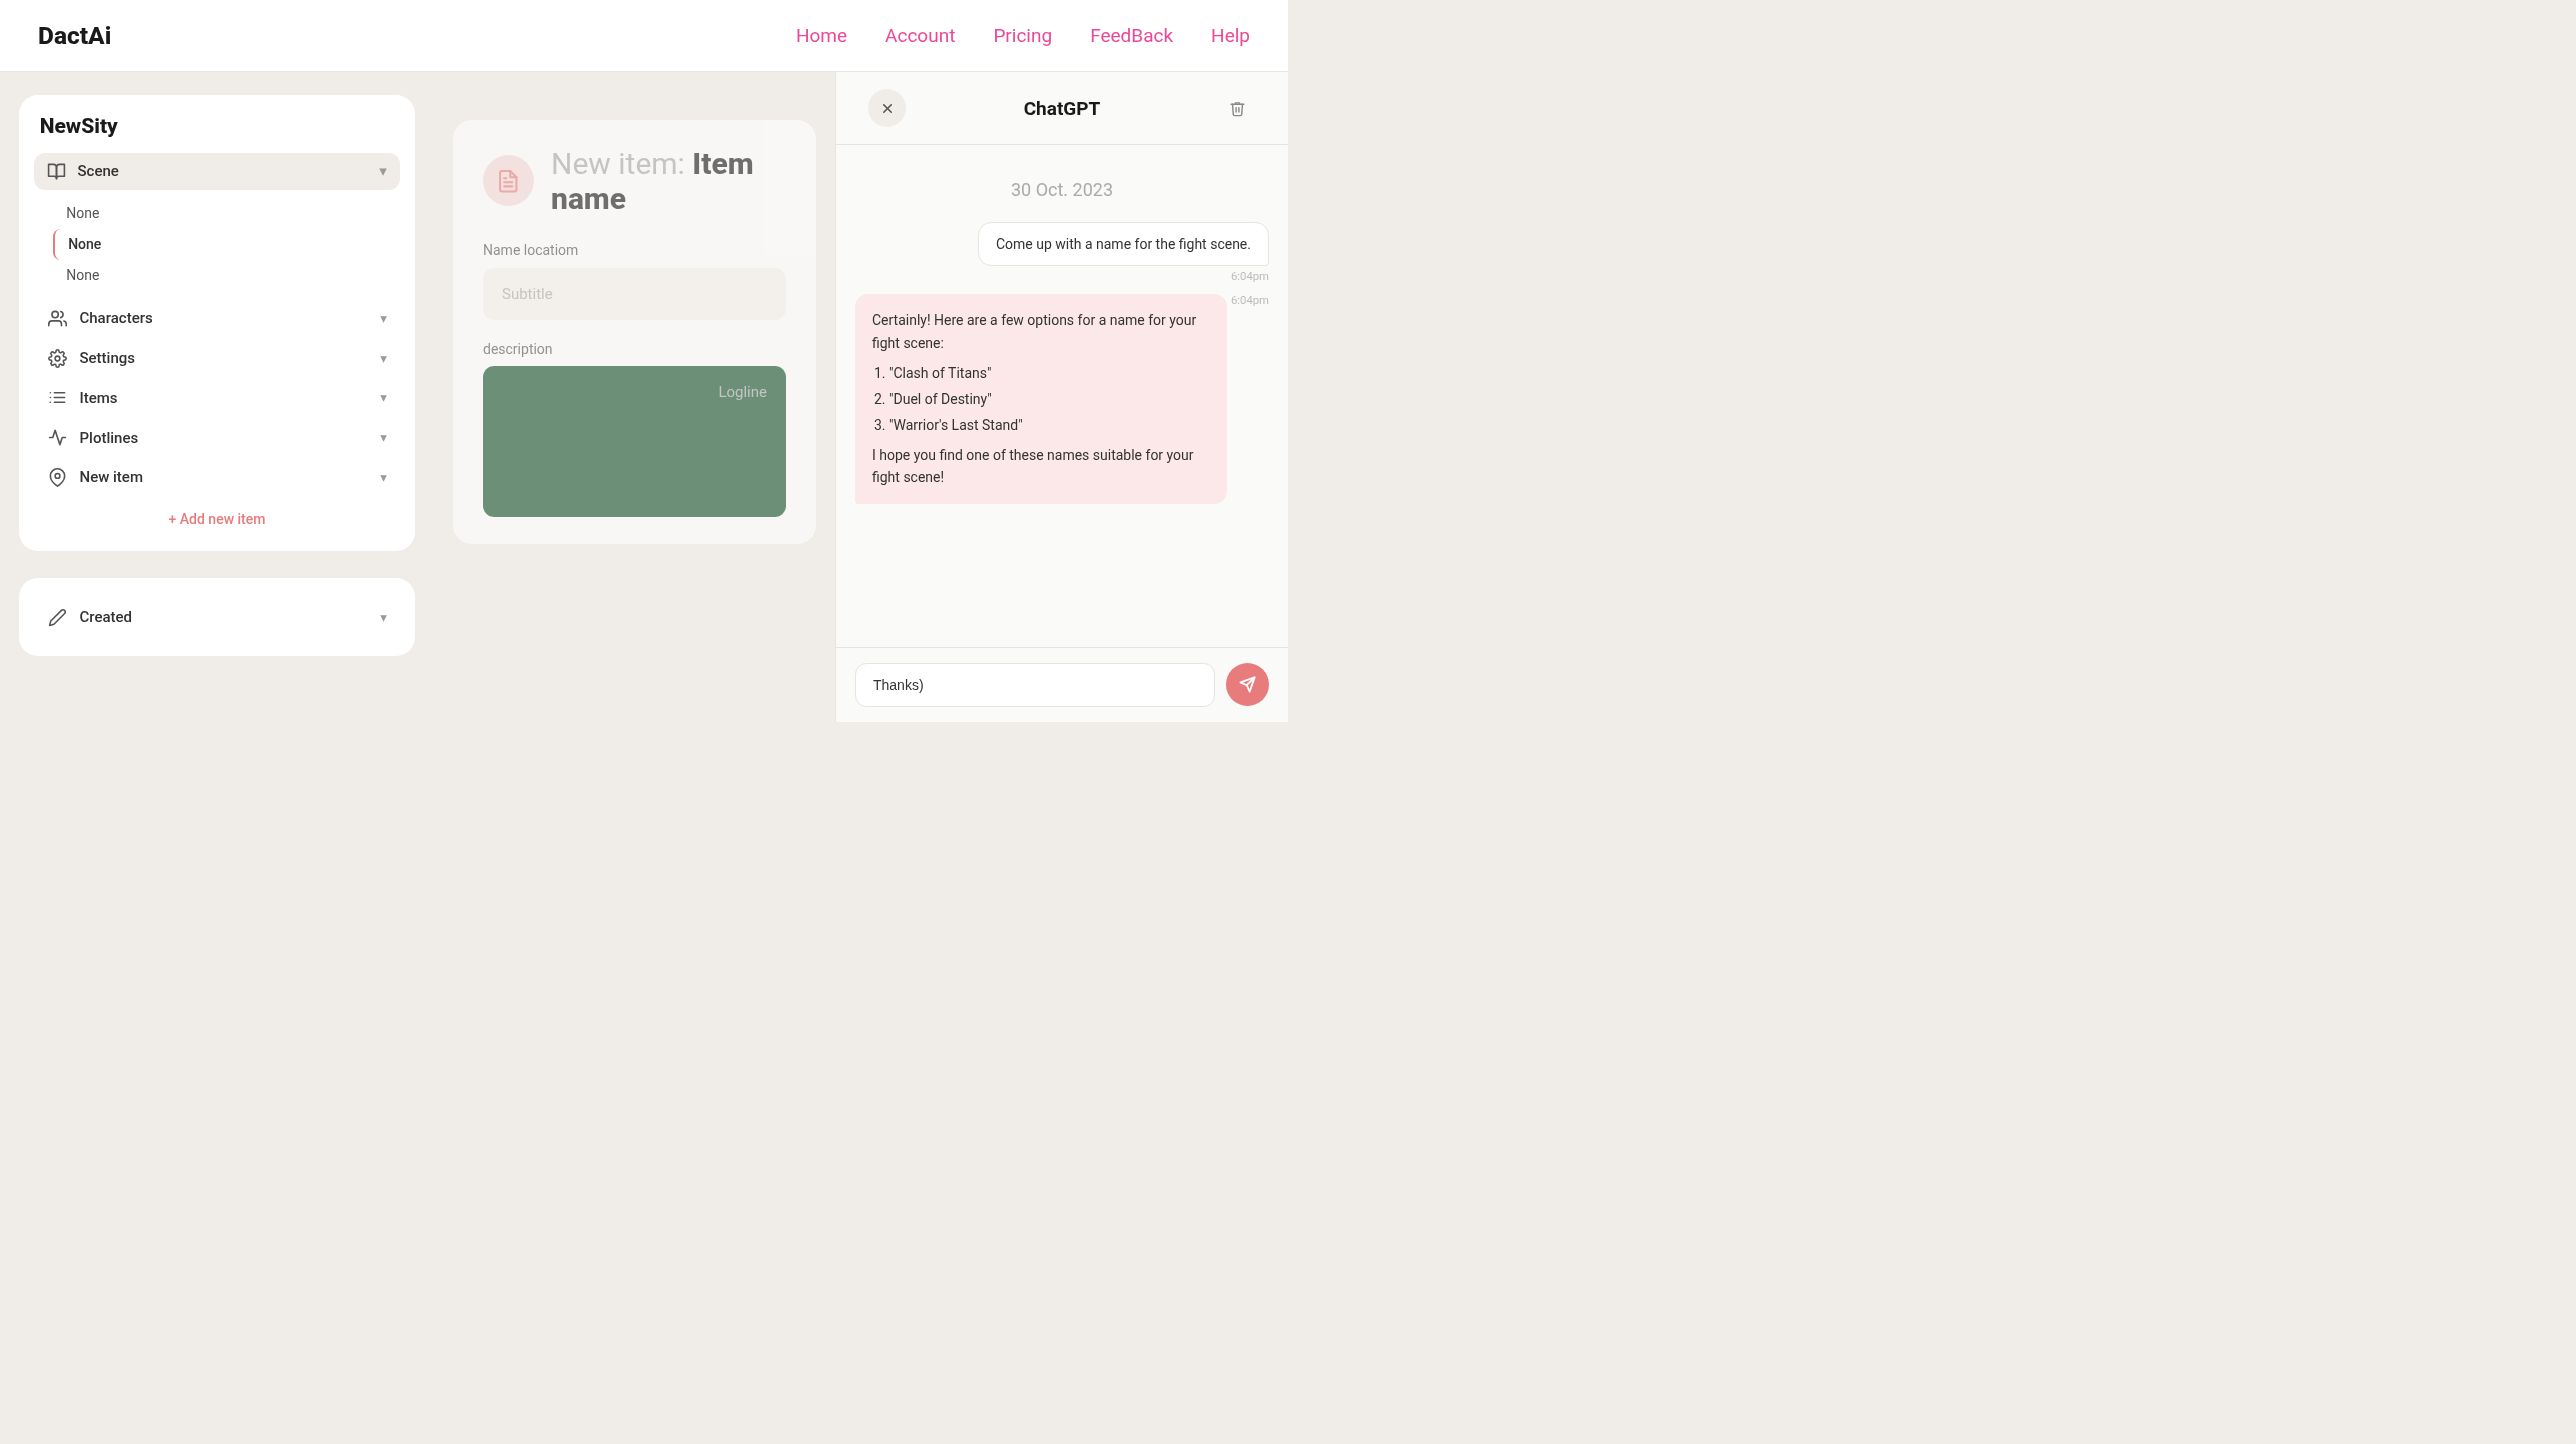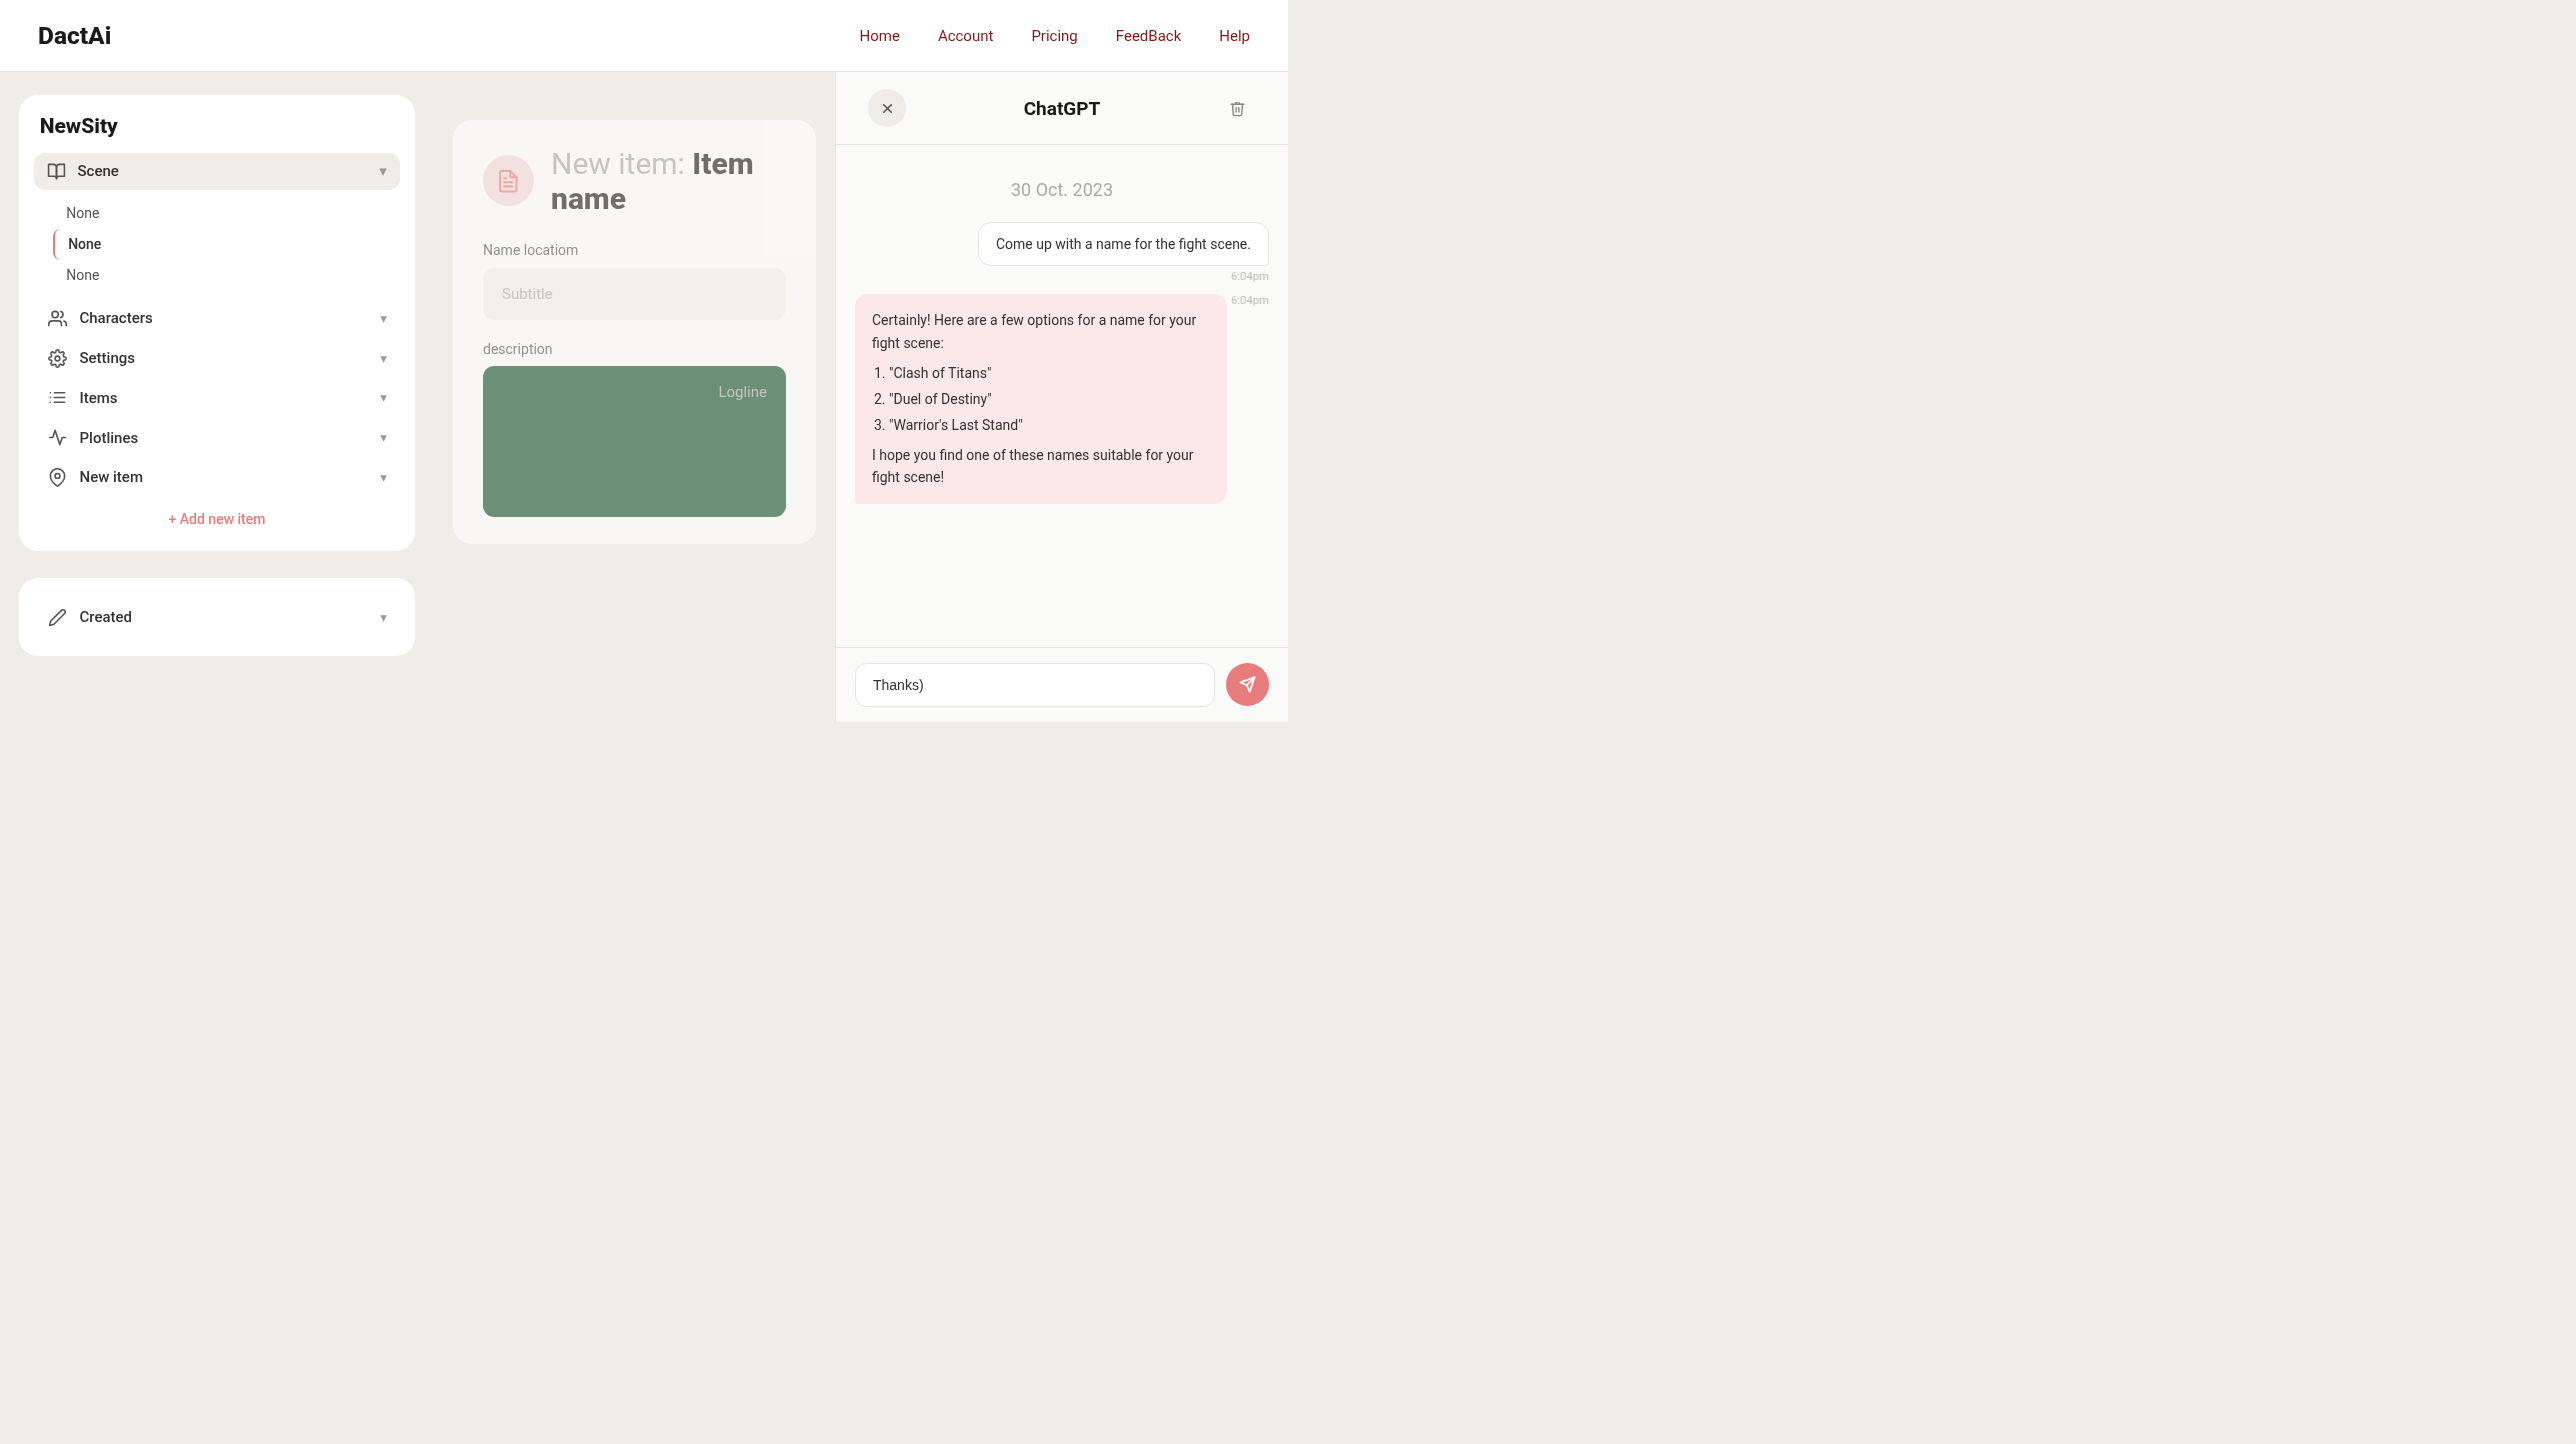--- a/index.html
+++ b/index.html
@@ -29,22 +29,22 @@
       font-weight: 800;
       color: #1a1a1a;
       margin-right: auto;
     }
     .nav {
       display: flex;
       gap: 38px;
       align-items: center;
     }
     .nav-item {
-      font-size: 15px;
-      color: #7f1d1d;
+      font-size: 19px;
+      color: #ec4899;
       cursor: pointer;
     }
 
     
     .main {
       display: flex;
       flex: 1;
       overflow: hidden;
     }
 

